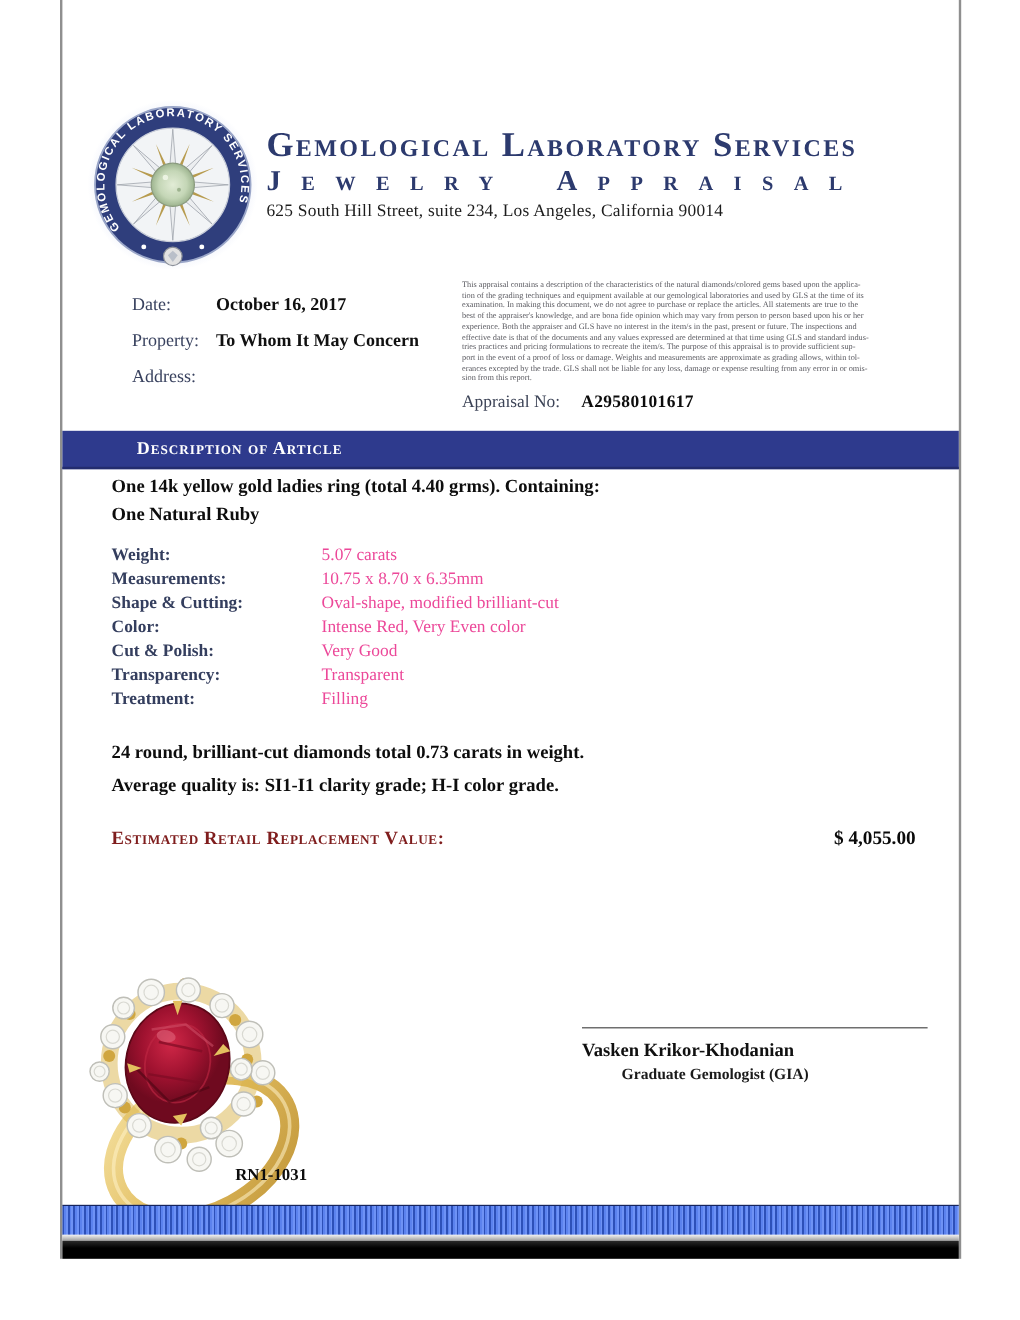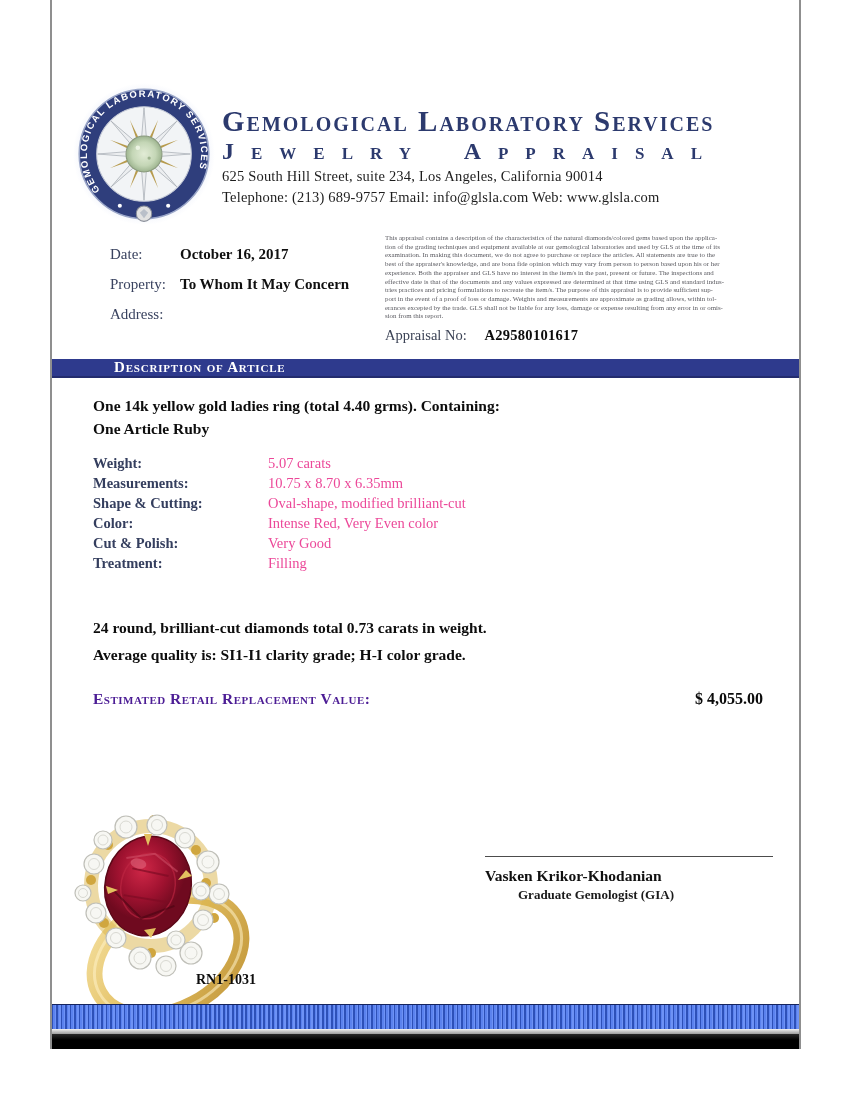--- a/index.html
+++ b/index.html
@@ -56,21 +56,21 @@
     white-space: pre-line; text-align: justify;
   }
   .appraisal-no-row {
     position: absolute; left: 385px; top: 327px; font-size: 14.5px;
   }
   .appraisal-no-label { color: #3c4356; }
   .appraisal-no-value { font-weight: bold; color: #0c0c0c; margin-left: 14px; letter-spacing: 0.3px; }
 
   
   .section-bar {
-    position: absolute; left: 52px; top: 359px; width: 747px; height: 19px;
+    position: absolute; left: 52px; top: 359px; width: 747px; height: 32px;
     background: #2e3a8d;
     border-bottom: 2px solid #232c6e;
     display: flex; align-items: center;
   }
   .section-bar-title {
     margin-left: 62px;
     color: #ffffff;
     font-variant: small-caps;
     font-weight: bold;
     font-size: 15px;
@@ -80,21 +80,21 @@
   
   .intro { position: absolute; left: 93px; top: 394px; font-size: 15.5px; font-weight: bold; line-height: 23px; color: #0d0d0d; }
   .attr-table { position: absolute; left: 93px; top: 453px; font-size: 14.5px; }
   .attr-row { display: flex; height: 20px; line-height: 20px; }
   .attr-label { width: 175px; font-weight: bold; color: #343e5e; }
   .attr-value { font-weight: normal; color: #ec4899; }
 
   .diamonds { position: absolute; left: 93px; top: 614px; font-size: 15.5px; font-weight: bold; line-height: 27px; color: #0d0d0d; white-space: pre-line; }
 
   .value-row { position: absolute; left: 93px; top: 690px; width: 670px; display: flex; justify-content: space-between; }
-  .value-label { font-variant: small-caps; font-weight: bold; font-size: 15.5px; letter-spacing: 0.5px; color: #4c1d95; text-align: center; }
+  .value-label { font-variant: small-caps; font-weight: bold; font-size: 15.5px; letter-spacing: 0.5px; color: #7f1d1d; text-align: center; }
   .value-amount { font-weight: bold; font-size: 16px; color: #0a0a0a; }
 
   
   .photo { position: absolute; left: 56px; top: 798px; width: 282px; height: 207px; }
   .photo-ref { position: absolute; left: 196px; top: 972px; font-size: 14px; font-weight: bold; color: #0d0d0d; }
 
   
   .signature { position: absolute; left: 485px; top: 856px; width: 288px; }
   .sig-line { border-top: 1.5px solid #4c4c4c; height: 0; }
   .sig-name { margin-top: 10px; font-size: 15.5px; font-weight: bold; color: #101010; }
@@ -177,21 +177,20 @@
       <text font-family="Liberation Sans, sans-serif" font-size="9.2" font-weight="bold" fill="#ffffff" letter-spacing="1.4">
         <textPath href="#sealArc" startOffset="2%">GEMOLOGICAL   LABORATORY   SERVICES</textPath>
       </text>
     </svg>
   </div>
 
   <div class="header-text">
     <div class="company-name">Gemological Laboratory Services</div>
     <div class="doc-type">Jewelry Appraisal</div>
     <div class="addr-line">625 South Hill Street, suite 234, Los Angeles, California 90014</div>
-    <div class="addr-line">Telephone: (213) 689-9757  Email: info@glsla.com  Web: www.glsla.com</div>
   </div>
 
   <div class="info-fields">
     <div class="info-row">
       <span class="info-label">Date:</span>
       <span class="info-value">October 16, 2017</span>
     </div>
     <div class="info-row">
       <span class="info-label">Property:</span>
       <span class="info-value">To Whom It May Concern</span>
@@ -217,21 +216,21 @@
     <span class="appraisal-no-label">Appraisal No:</span>
     <span class="appraisal-no-value">A29580101617</span>
   </div>
 
   <div class="section-bar">
     <span class="section-bar-title">Description of Article</span>
   </div>
 
   <div class="intro">
     <div>One 14k yellow gold ladies ring (total  4.40 grms). Containing:</div>
-    <div>One Article Ruby</div>
+    <div>One Natural Ruby</div>
   </div>
 
   <div class="attr-table">
     <div class="attr-row">
       <span class="attr-label">Weight:</span>
       <span class="attr-value">5.07 carats</span>
     </div>
     <div class="attr-row">
       <span class="attr-label">Measurements:</span>
       <span class="attr-value">10.75 x 8.70 x 6.35mm</span>
@@ -240,20 +239,24 @@
       <span class="attr-label">Shape &amp; Cutting:</span>
       <span class="attr-value">Oval-shape, modified brilliant-cut</span>
     </div>
     <div class="attr-row">
       <span class="attr-label">Color:</span>
       <span class="attr-value">Intense Red, Very Even color</span>
     </div>
     <div class="attr-row">
       <span class="attr-label">Cut &amp; Polish:</span>
       <span class="attr-value">Very Good</span>
+    </div>
+    <div class="attr-row">
+      <span class="attr-label">Transparency:</span>
+      <span class="attr-value">Transparent</span>
     </div>
     <div class="attr-row">
       <span class="attr-label">Treatment:</span>
       <span class="attr-value">Filling</span>
     </div>
   </div>
 
   <div class="diamonds">24 round, brilliant-cut diamonds total 0.73 carats in weight.
 Average quality is: SI1-I1 clarity grade; H-I color grade.</div>
 

